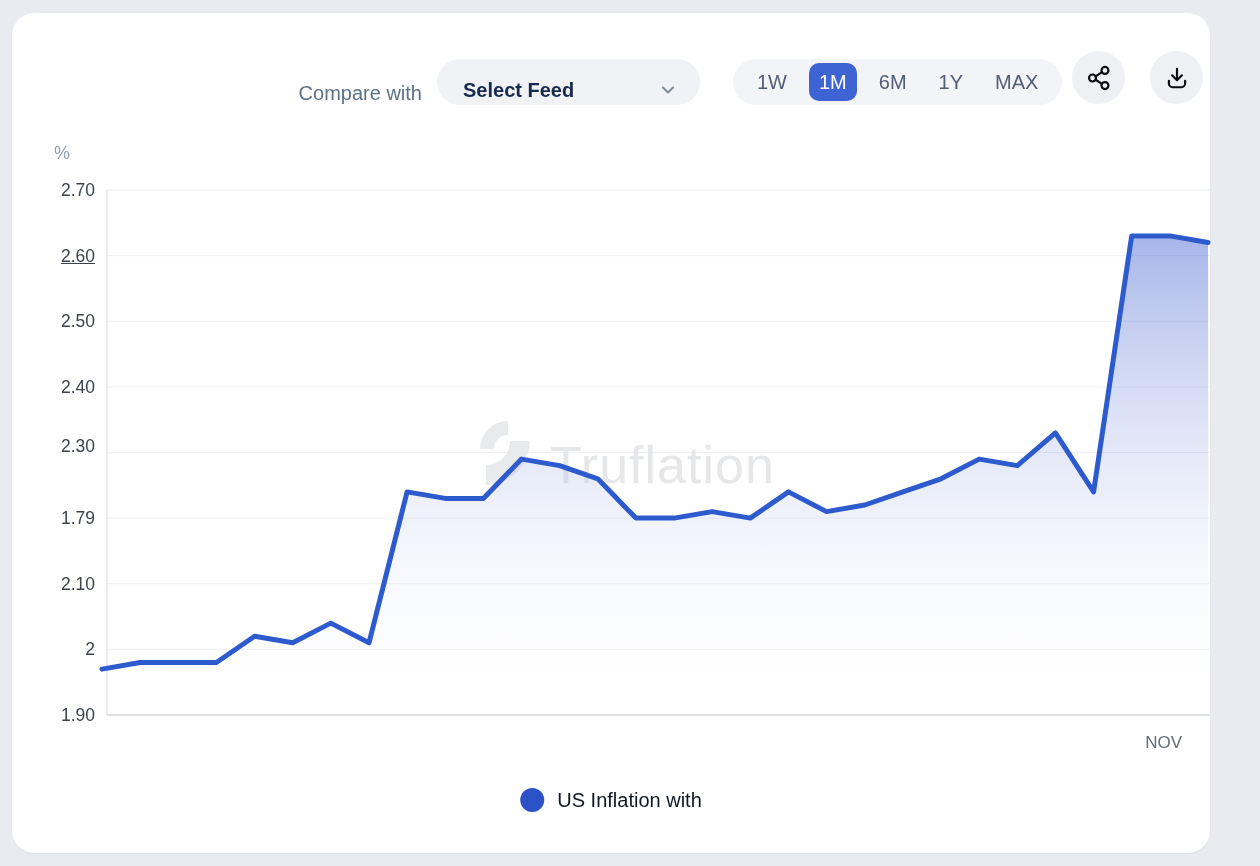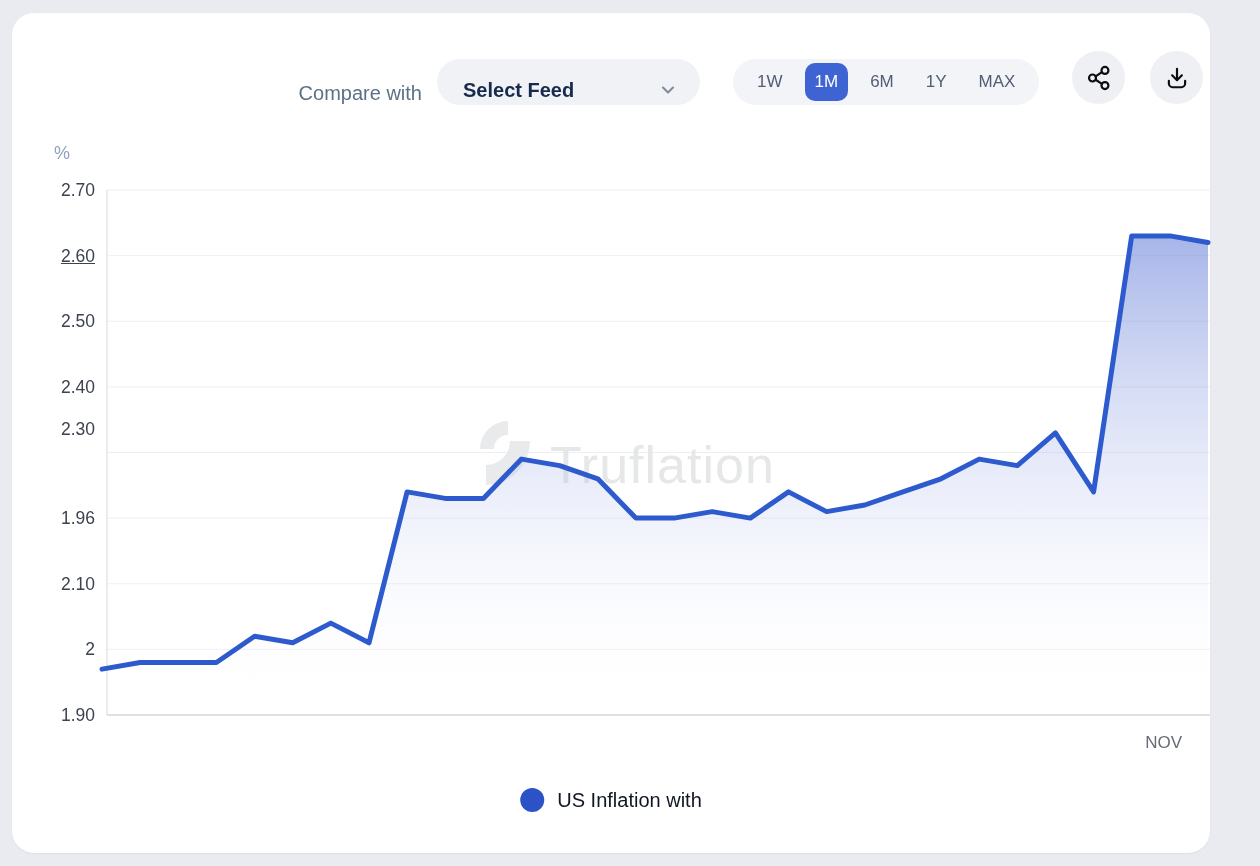--- a/index.html
+++ b/index.html
@@ -27,21 +27,21 @@
   }
   .select-pill .label{ font-size:20px; font-weight:bold; color:#172a4d; flex:1; text-align:left;}
   .chev{ width:20px; height:20px; stroke:#7e8999; stroke-width:2.4; fill:none; stroke-linecap:round; stroke-linejoin:round;}
   .time-group{
     position:absolute; left:721px; top:46px; height:46px;
     background:#f3f4f7; border-radius:23px;
     display:flex; align-items:center; padding:0 8px;
   }
   .time-btn{
     border:none; background:transparent; font-family:inherit;
-    font-size:17px; color:#515d74; padding:0 16px; height:38px;
+    font-size:20px; color:#515d74; padding:0 16px; height:38px;
     border-radius:10px; cursor:pointer; font-weight:500;text-align:right;
   }
   .time-btn.selected{ background:#3e63d3; color:#ffffff; padding:0 10px; margin:8px 6px;}
   .icon-btn{
     position:absolute; top:38px; width:53px; height:53px; border-radius:50%;
     background:#eef0f4; border:none; cursor:pointer;
     display:flex; align-items:center; justify-content:center;
   }
   .icon-btn svg{ width:26px; height:26px; stroke:#0b0d12; stroke-width:2; fill:none; stroke-linecap:round; stroke-linejoin:round;}
   .btn-share{ left:1060px; }
@@ -98,22 +98,22 @@
       <path d="M4.5 14.5 v2.5 a3.5 3.5 0 0 0 3.5 3.5 h8 a3.5 3.5 0 0 0 3.5 -3.5 v-2.5"></path>
     </svg>
   </button>
 
   <div class="unit-label">%</div>
   <div class="y-labels">
       <div class="y-tick" style="top: 167px;">2.70</div>
       <div class="y-tick" style="top: 232.625px; text-decoration: underline;">2.60</div>
       <div class="y-tick" style="top: 298.25px;">2.50</div>
       <div class="y-tick" style="top: 363.875px;">2.40</div>
-      <div class="y-tick" style="top: 406px;">2.30</div>
-      <div class="y-tick" style="top: 495.125px;">1.96</div>
+      <div class="y-tick" style="top: 423px;">2.30</div>
+      <div class="y-tick" style="top: 495.125px;">1.79</div>
       <div class="y-tick" style="top: 560.75px;">2.10</div>
       <div class="y-tick" style="top: 626.375px;">2</div>
       <div class="y-tick" style="top: 692px;">1.90</div>
     </div>
 
   <svg class="chart-svg" width="1236" height="840" viewBox="0 0 1236 840">
     <defs>
       <linearGradient id="areaGrad" gradientUnits="userSpaceOnUse" x1="0" y1="177" x2="0" y2="702">
         <stop offset="0" stop-color="#4d6ad3" stop-opacity="0.6"></stop>
         <stop offset="1" stop-color="#ffffff" stop-opacity="0"></stop>

